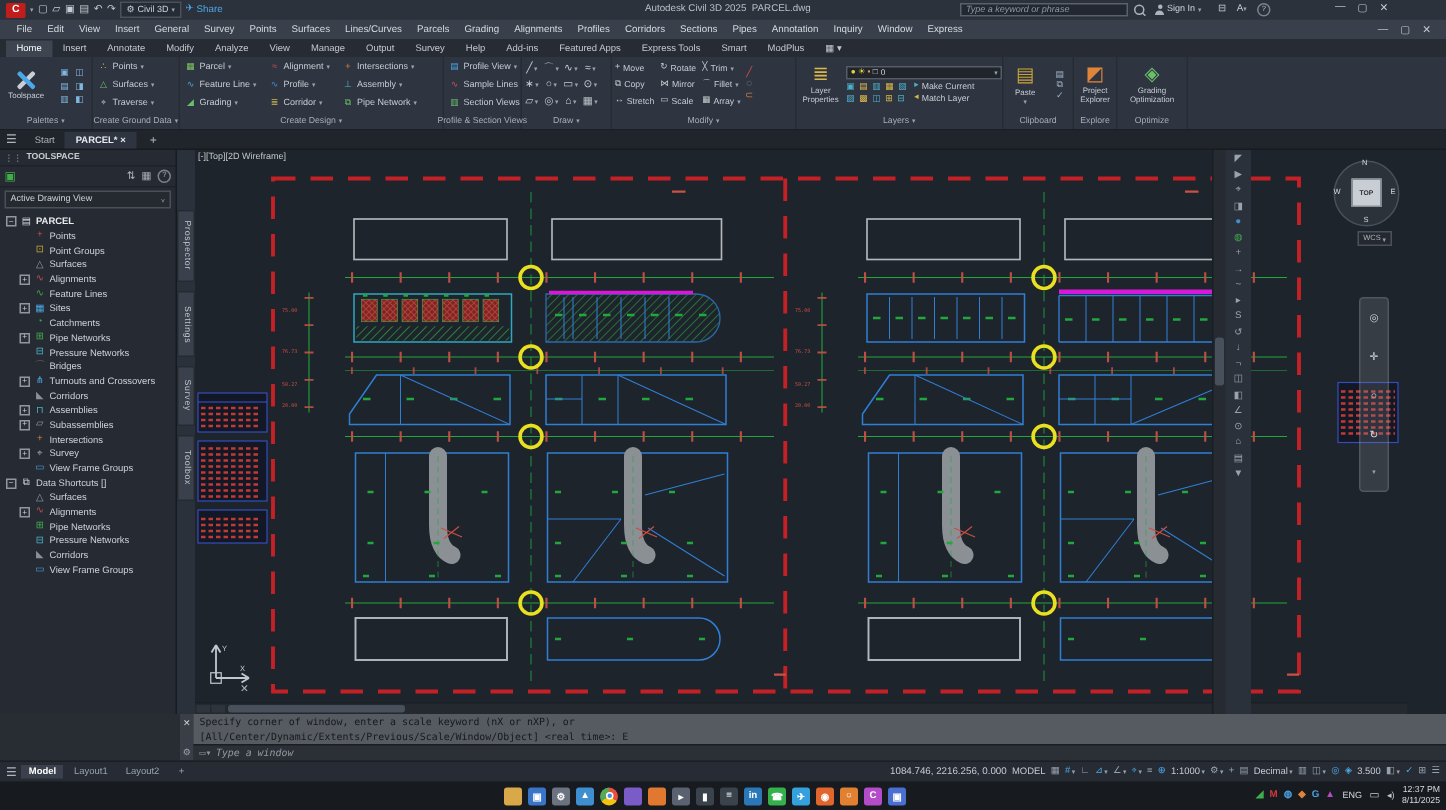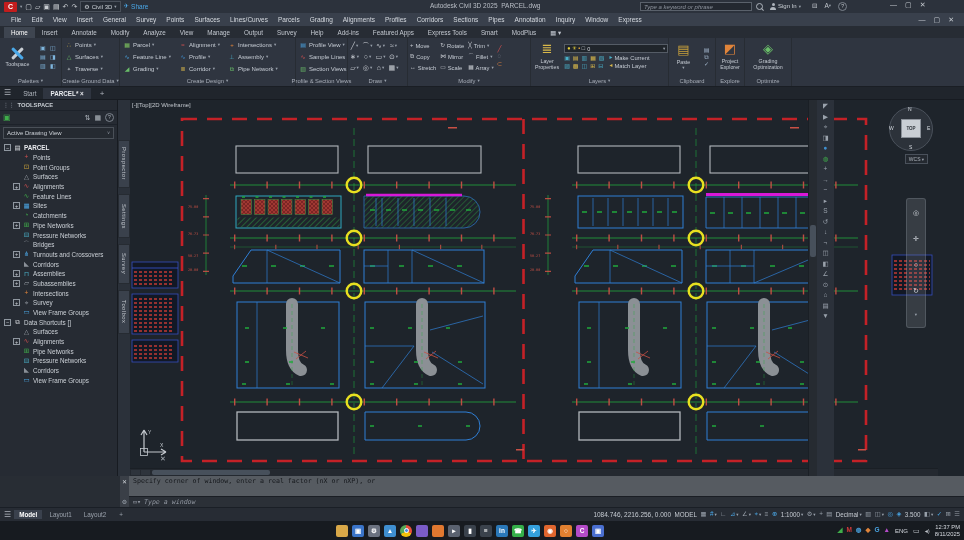--- a/index.html
+++ b/index.html
@@ -982,21 +982,21 @@
       <span class="rsi gi">▤</span>
       <span class="rsi gi">▼</span>
     </div>
 </div>
 
 <div id="cmdwrap" class="abs">
   <div id="cmdstrip">
     <span>✕</span>
     <span style="color:#9aa2ac;">⚙</span>
   </div>
-  <div id="cmdhist"><span>Specify corner of window, enter a real factor (nX or nXP), or</span><br></div>
+  <div id="cmdhist"><span>Specify corner of window, enter a scale keyword (nX or nXP), or</span><br><span>[All/Center/Dynamic/Extents/Previous/Scale/Window/Object] &lt;real time&gt;: E</span></div>
   <div id="cmdin">
     <span class="gi" style="font-style:normal;color:#8f959f;">▭▾</span>
     <span>Type a window</span>
   </div>
 </div>
 
 <div id="statusbar" class="abs">
   <span class="gi" style="font-size:8px;color:#aeb4bc;">☰</span>
   <span id="sbTabs" style="display:flex;gap:2px;">
       <span class="sltab active">Model</span>

